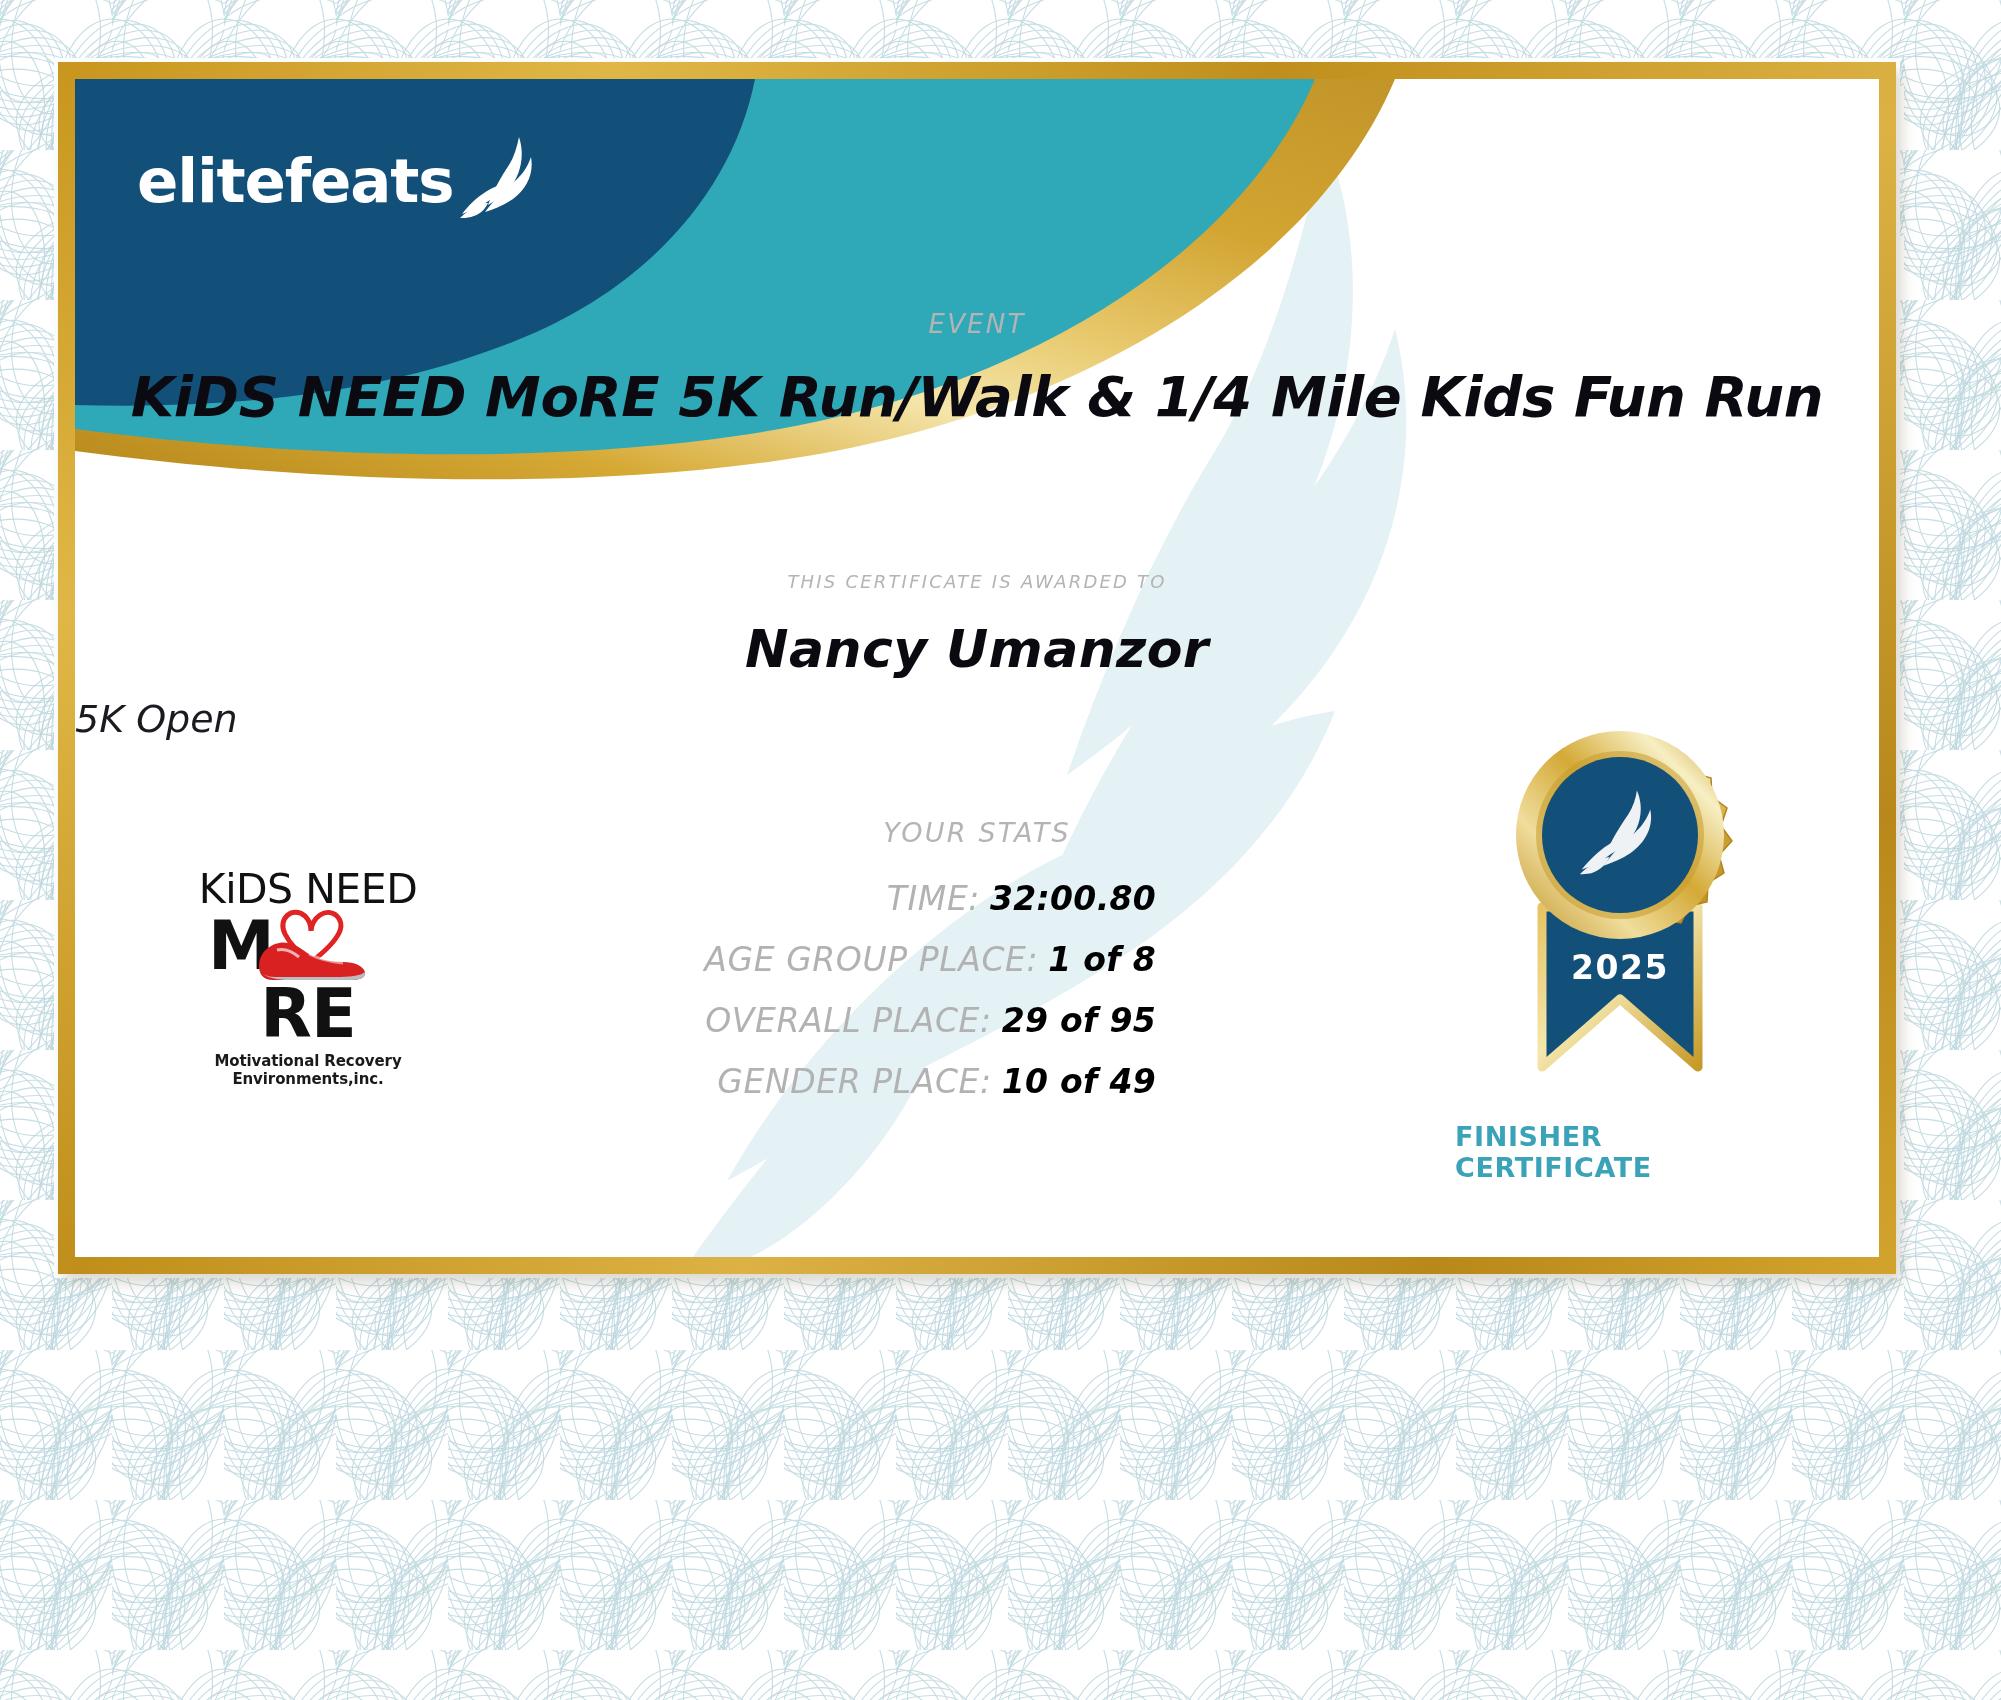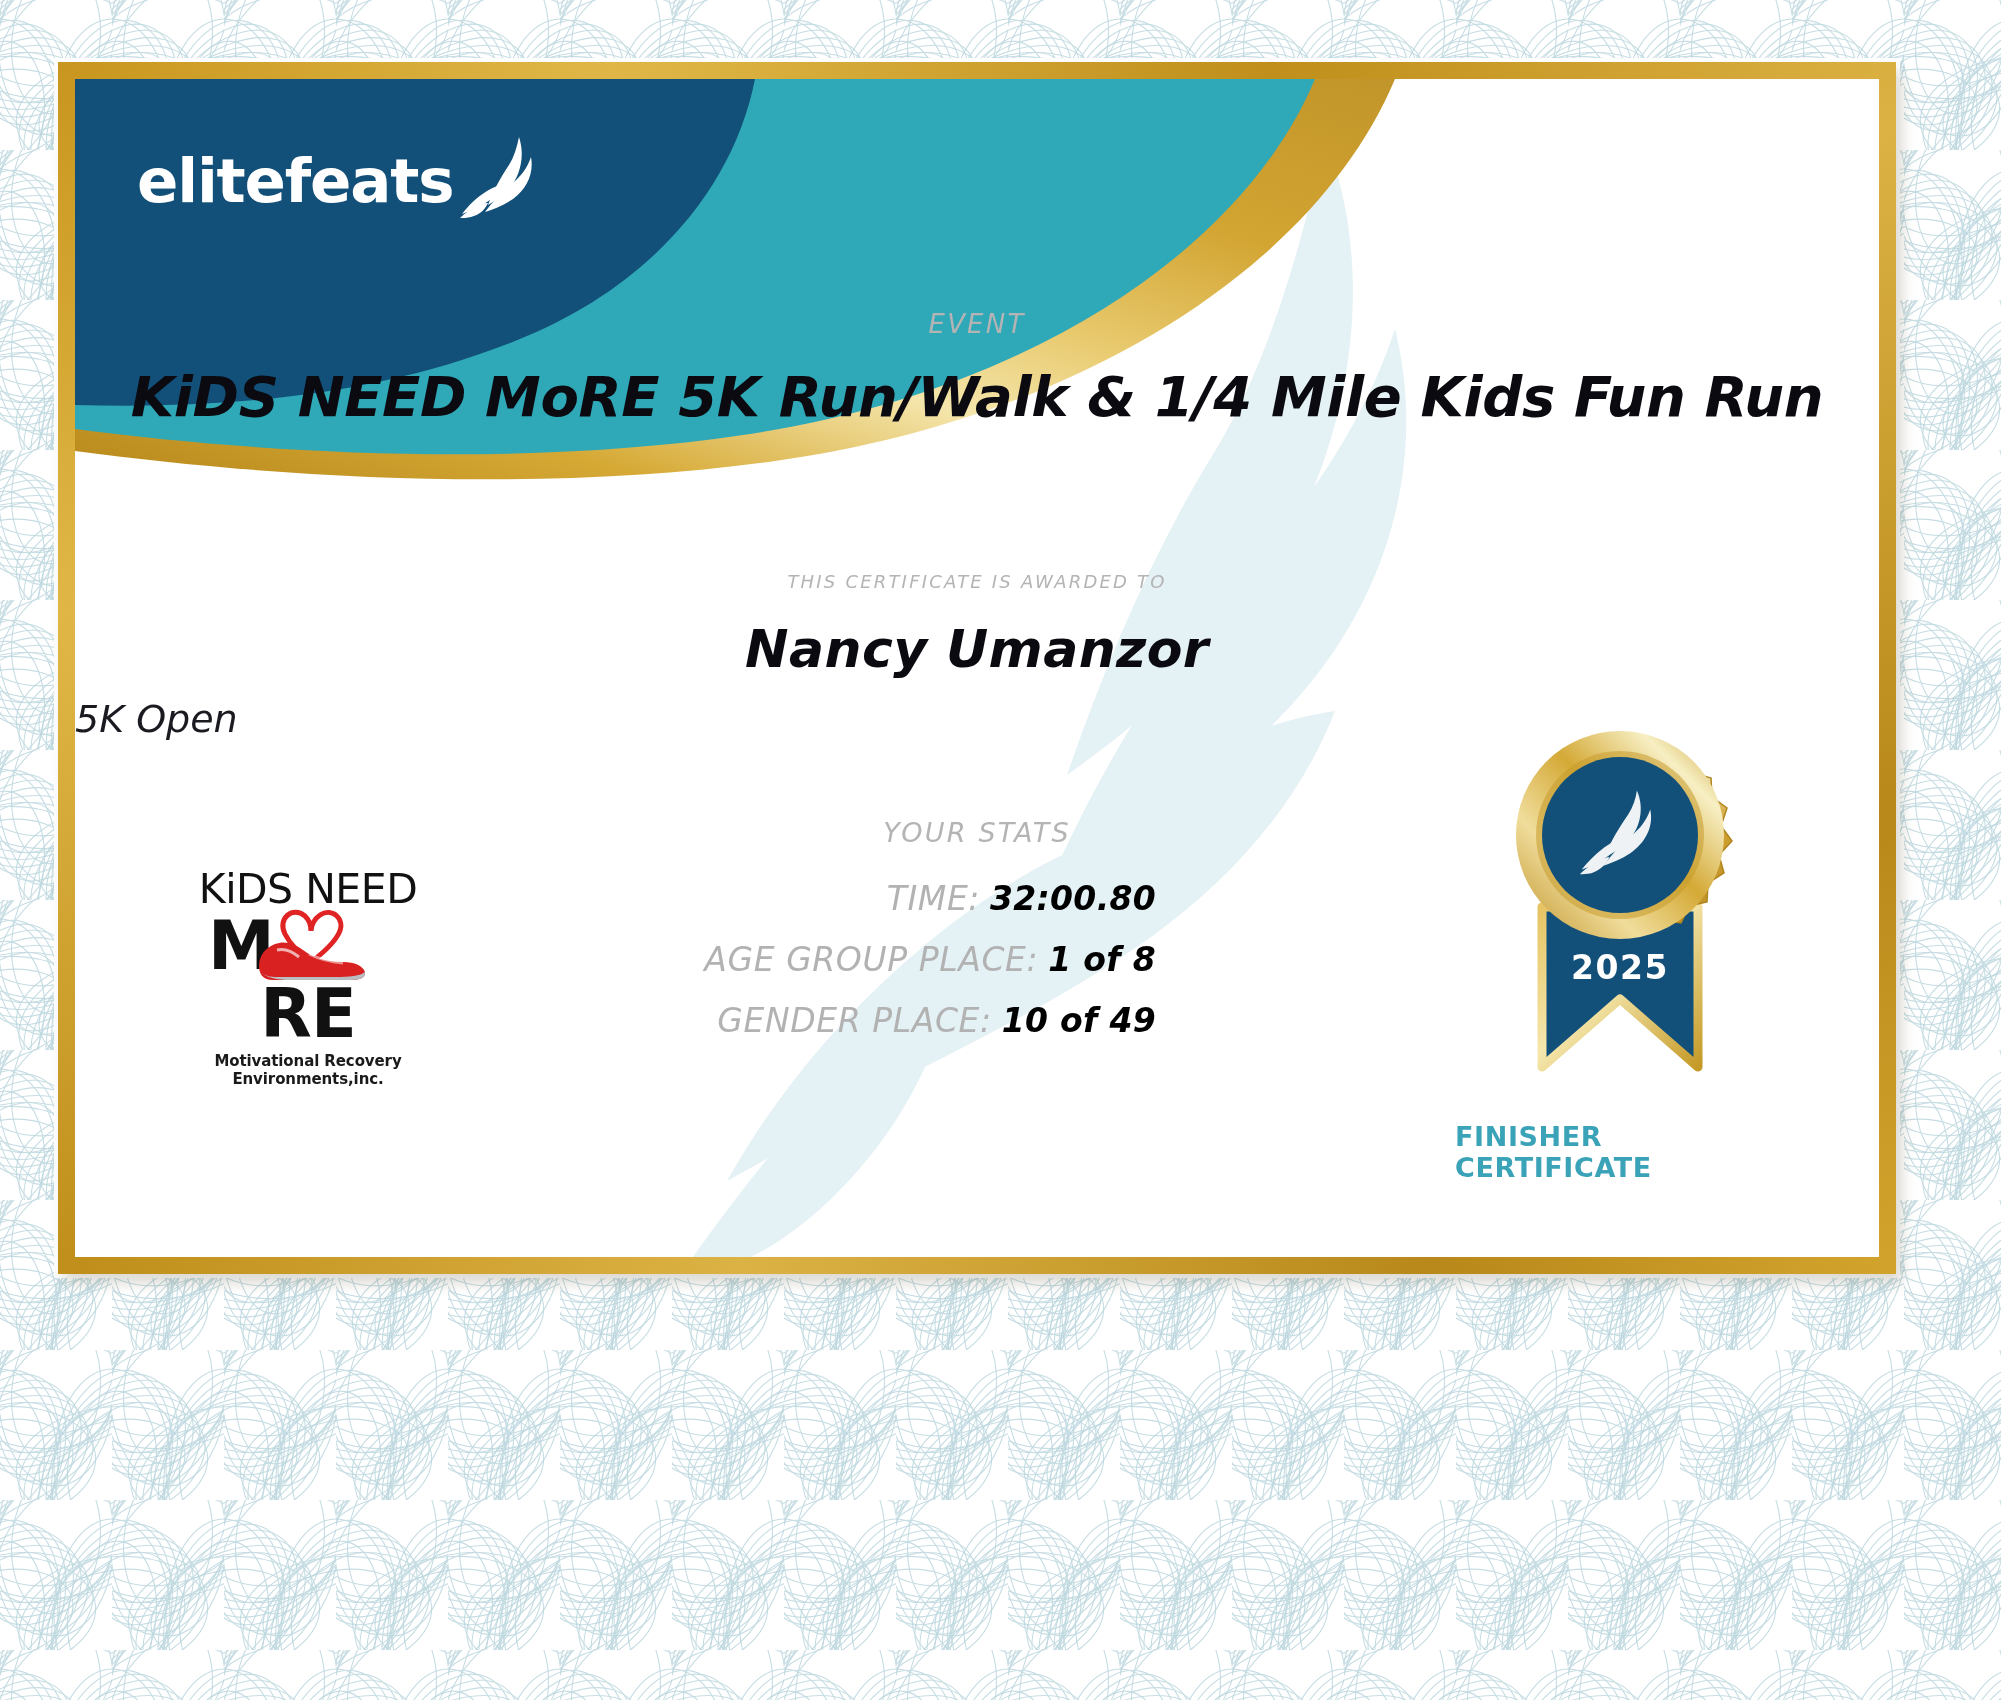--- a/index.html
+++ b/index.html
@@ -324,20 +324,24 @@
         <div id="stats-list">
           <div class="stat-row">
             <span class="stat-key">TIME:</span>
             <span class="stat-val">32:00.80</span>
           </div>
           <div class="stat-row">
             <span class="stat-key">AGE GROUP PLACE:</span>
             <span class="stat-val">1 of 8</span>
           </div>
           <div class="stat-row">
+            <span class="stat-key">OVERALL PLACE:</span>
+            <span class="stat-val">29 of 95</span>
+          </div>
+          <div class="stat-row">
             <span class="stat-key">GENDER PLACE:</span>
             <span class="stat-val">10 of 49</span>
           </div>
         </div>
       </div>
 
       <div id="knm-logo">
         <div class="knm-line1">KiDS NEED</div>
         <div class="knm-line2">
           <span>M</span>

